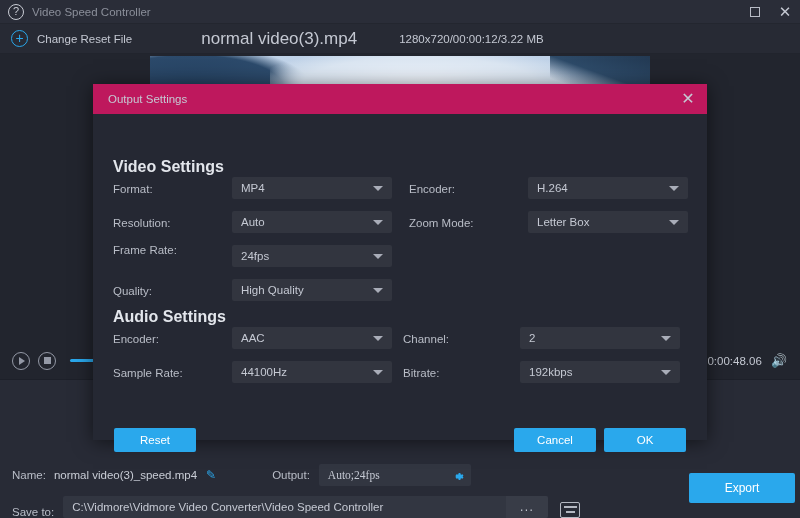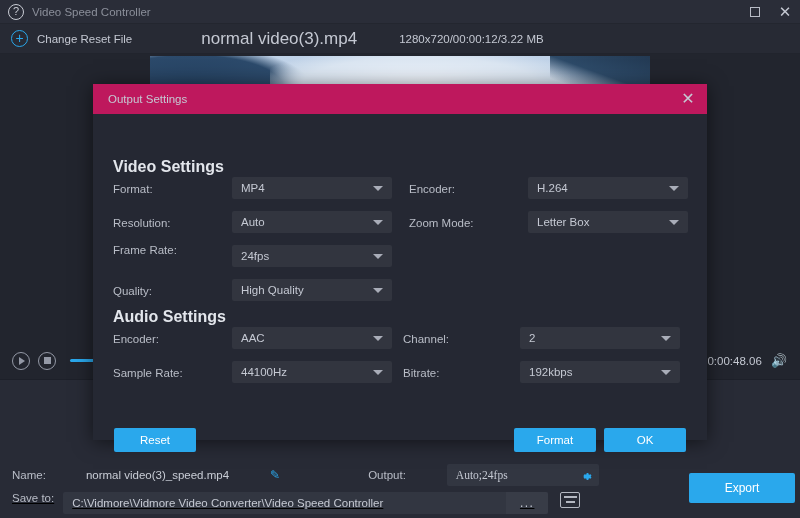--- a/index.html
+++ b/index.html
@@ -115,39 +115,39 @@
   .time-text { margin-left: auto; color: #c4c8d2; font-size: 11.5px; }
   .vol-icon { margin-left: 10px; margin-right: 12px; color: #c4c8d2; font-size: 13px; }
 
   
   .bottom-panel {
     position: absolute; left: 0; top: 380px; width: 800px; height: 138px;
     background: #282b36;
   }
   .name-row {
     position: absolute; left: 0; top: 81px; width: 800px; height: 28px;
-    display: flex; align-items: center; gap: 32px;
+    display: flex; align-items: center;
   }
   .lbl { color: #b9bdc7; font-size: 11.5px; }
   .name-label { margin-left: 12px; }
   .name-value { margin-left: 8px; color: #c9cdd6; font-size: 11.5px; }
   .pencil-icon { margin-left: 9px; color: #2aa8ec; font-size: 12px; transform: rotate(0deg); }
   .output-label { margin-left: 56px; }
   .output-box {
     margin-left: 9px; width: 152px; height: 22px;
     background: #323641; border-radius: 2px;
     display: flex; align-items: center; position: relative;
   }
   .output-val { margin-left: 9px; color: #c5c9d3; font-size: 11.5px; font-family: Liberation Serif, serif; }
   .gear-icon {
     position: absolute; right: 7px; width: 13px; height: 13px; color: #2aa8ec;
   }
   .saveto-row {
     position: absolute; left: 0; top: 112px; width: 800px; height: 26px;
-    display: flex; align-items: flex-start; text-decoration: underline;
+    display: flex; align-items: flex-end;
   }
   .saveto-label { margin-left: 12px; }
   .path-box {
     margin-left: 9px; width: 485px; height: 22px;
     background: #323641; border-radius: 2px;
     display: flex; align-items: center;
   }
   .path-val { margin-left: 9px; color: #c5c9d3; font-size: 11.5px; white-space: nowrap; }
   .dots-btn {
     margin-left: -42px; width: 42px; height: 22px;
@@ -364,18 +364,18 @@
         <span class="dd-val">44100Hz</span>
         <span class="dd-arrow"></span>
       </div>
       <div class="field-label" style="left:310px; top:253px;">Bitrate:</div>
       <div class="dropdown" style="left:427px; top:247px; width:160px;">
         <span class="dd-val">192kbps</span>
         <span class="dd-arrow"></span>
       </div>
 
       <button class="dlg-btn" style="left:21px; top:314px; width:82px;">Reset</button>
-      <button class="dlg-btn" style="left:421px; top:314px; width:82px;">Format</button>
+      <button class="dlg-btn" style="left:421px; top:314px; width:82px;">Cancel</button>
       <button class="dlg-btn" style="left:511px; top:314px; width:82px;">OK</button>
     </div>
   </div>
 
 </div>
 
 </body></html>

